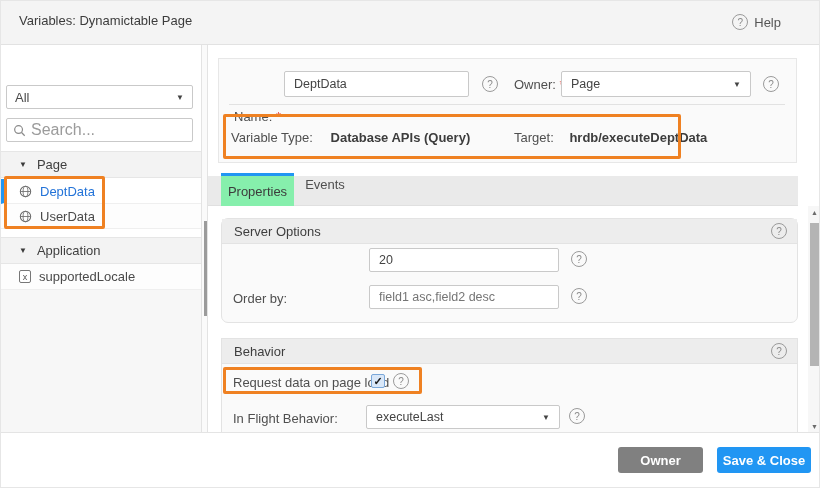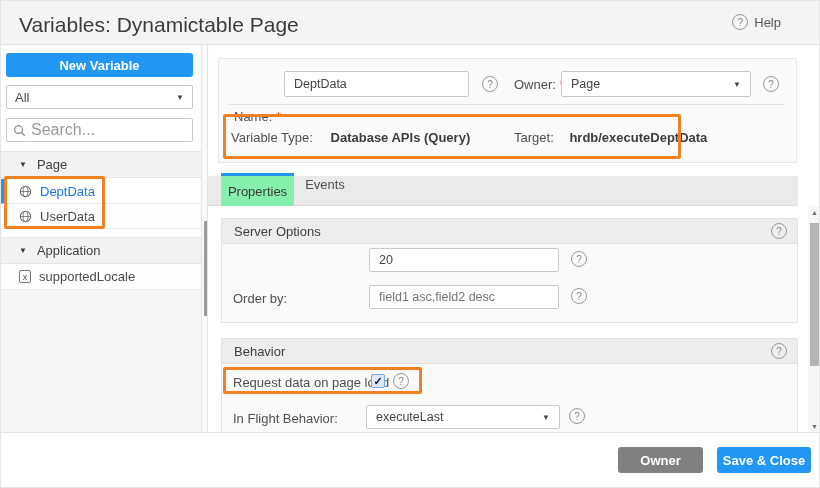--- a/index.html
+++ b/index.html
@@ -6,21 +6,21 @@
   html,body { background:#fff; }
   .app {
     position:relative; width:820px; height:488px; overflow:hidden;
     font-family:"Liberation Sans", sans-serif; font-size:13px; color:#4a4a4a;
     background:#fff; border:1px solid #e6e6e6;
   }
   .abs { position:absolute; }
 
   
   .hdr { left:0; top:0; width:820px; height:44px; background:#f4f4f4; border-bottom:1px solid #e2e2e2; }
-  .hdr-title { left:18px; top:12px; font-size:21px; color:#3c3c3c; }
+  .hdr-title { left:18px; top:12px; font-size:13px; color:#3c3c3c; }
   .help-wrap { right:38px; top:13px; display:flex; align-items:center; gap:6px; color:#555; cursor:pointer; }
 
   
   .qicon {
     display:inline-flex; width:16px; height:16px; border:1.5px solid #9a9a9a; border-radius:50%;
     color:#8a8a8a; font-size:10px; align-items:center; justify-content:center; background:transparent;
   }
 
   
   .sidebar { left:0; top:44px; width:200px; height:387px; background:#fff; }
@@ -98,21 +98,20 @@
 <div class="app">
 
   <div class="abs hdr"></div>
   <div class="abs hdr-title">Variables: Dynamictable Page</div>
   <div class="abs help-wrap">
     <span class="qicon">?</span>
     <span>Help</span>
   </div>
 
   <div class="abs sidebar">
-    <button class="abs btn-new">New Variable</button>
 
     <div class="abs filter">
       <span>All</span>
       <span class="dd-arrow">▼</span>
     </div>
 
     <div class="abs searchbox">
       <svg class="globe-icon" viewBox="0 0 14 14" width="13" height="13">
         <circle cx="6" cy="6" r="4.2" fill="none" stroke="#8a8a8a" stroke-width="1.3"></circle>
         <line x1="9.2" y1="9.2" x2="12.6" y2="12.6" stroke="#8a8a8a" stroke-width="1.3"></line>
@@ -189,21 +188,21 @@
   </div>
 
   <div class="abs tabstrip"></div>
   <div class="abs tab-active">
     <span>Properties</span>
   </div>
   <div class="abs tab-idle">
     <span>Events</span>
   </div>
 
-  <div class="abs section" style="left:220px; top:217px; width:577px; height:105px;">
+  <div class="abs section" style="left:220px; top:217px; width:577px; height:105px;border-radius:7px;">
     <div class="sec-hdr">
       <span>Server Options</span>
       <span class="qicon">?</span>
     </div>
   </div>
   <input class="abs tinput" style="left: 368px; top: 247px; width: 190px; height: 24px;" value="20">
   <span class="abs qicon" style="left:570px; top:250px;">?</span>
 
   <div class="abs lbl" style="left:232px; top:290px;">Order by:</div>
   <input class="abs tinput" style="left: 368px; top: 284px; width: 190px; height: 24px;" placeholder="field1 asc,field2 desc">

